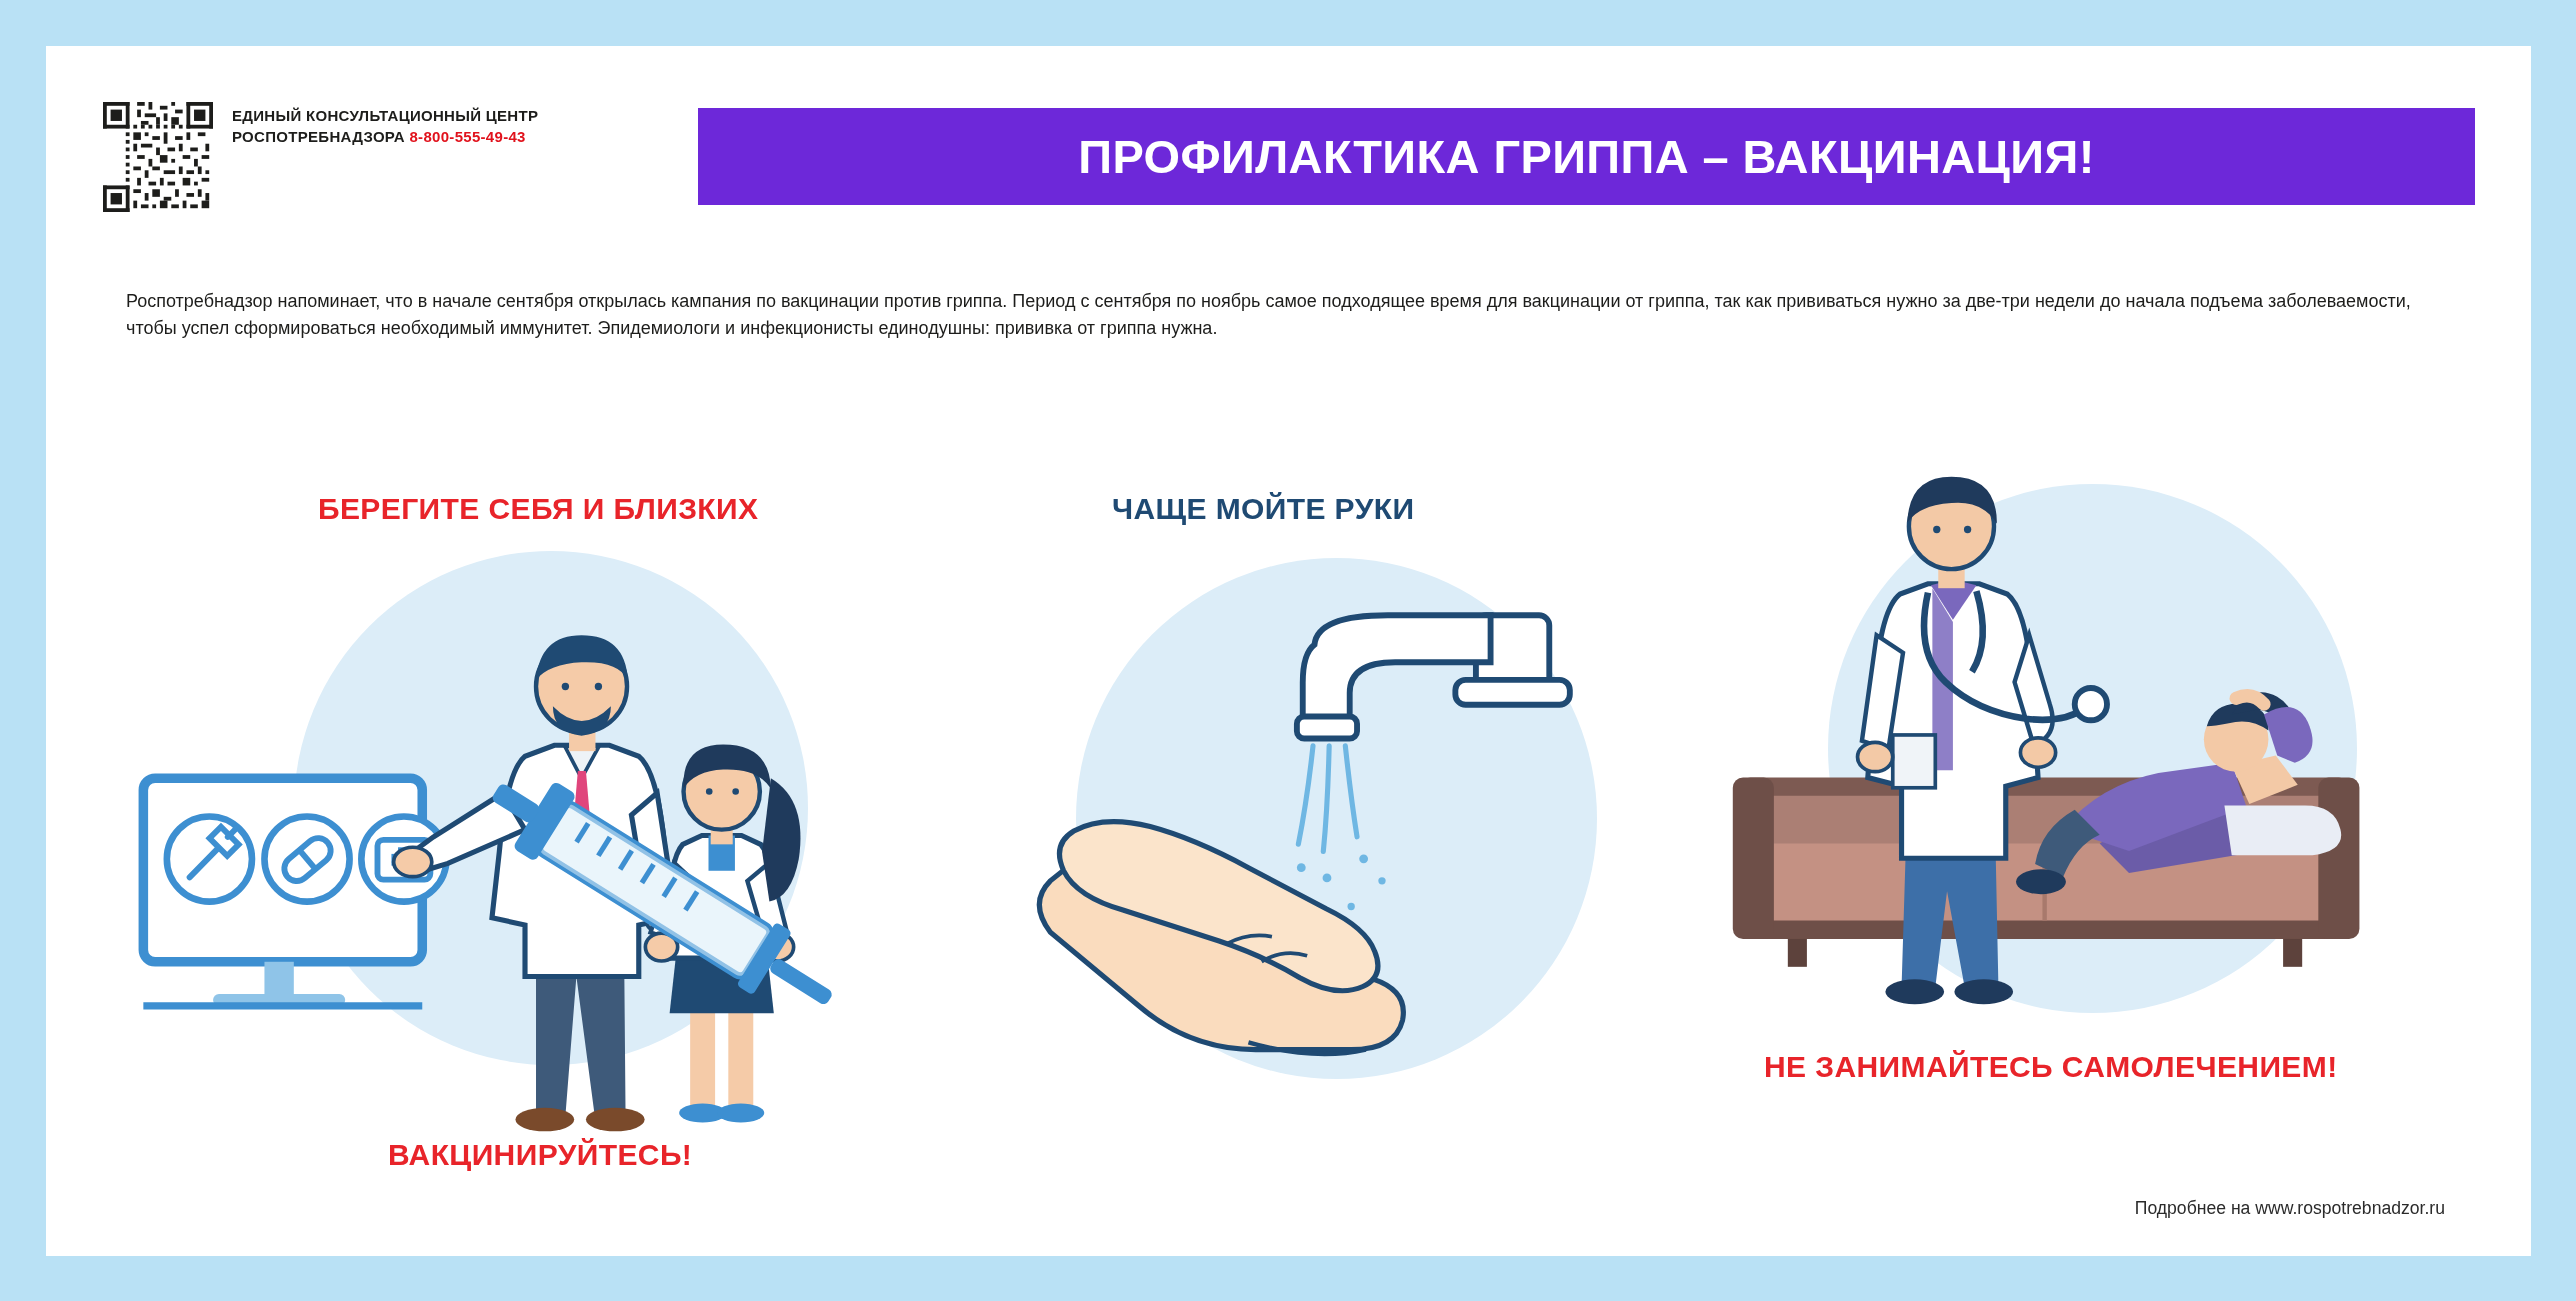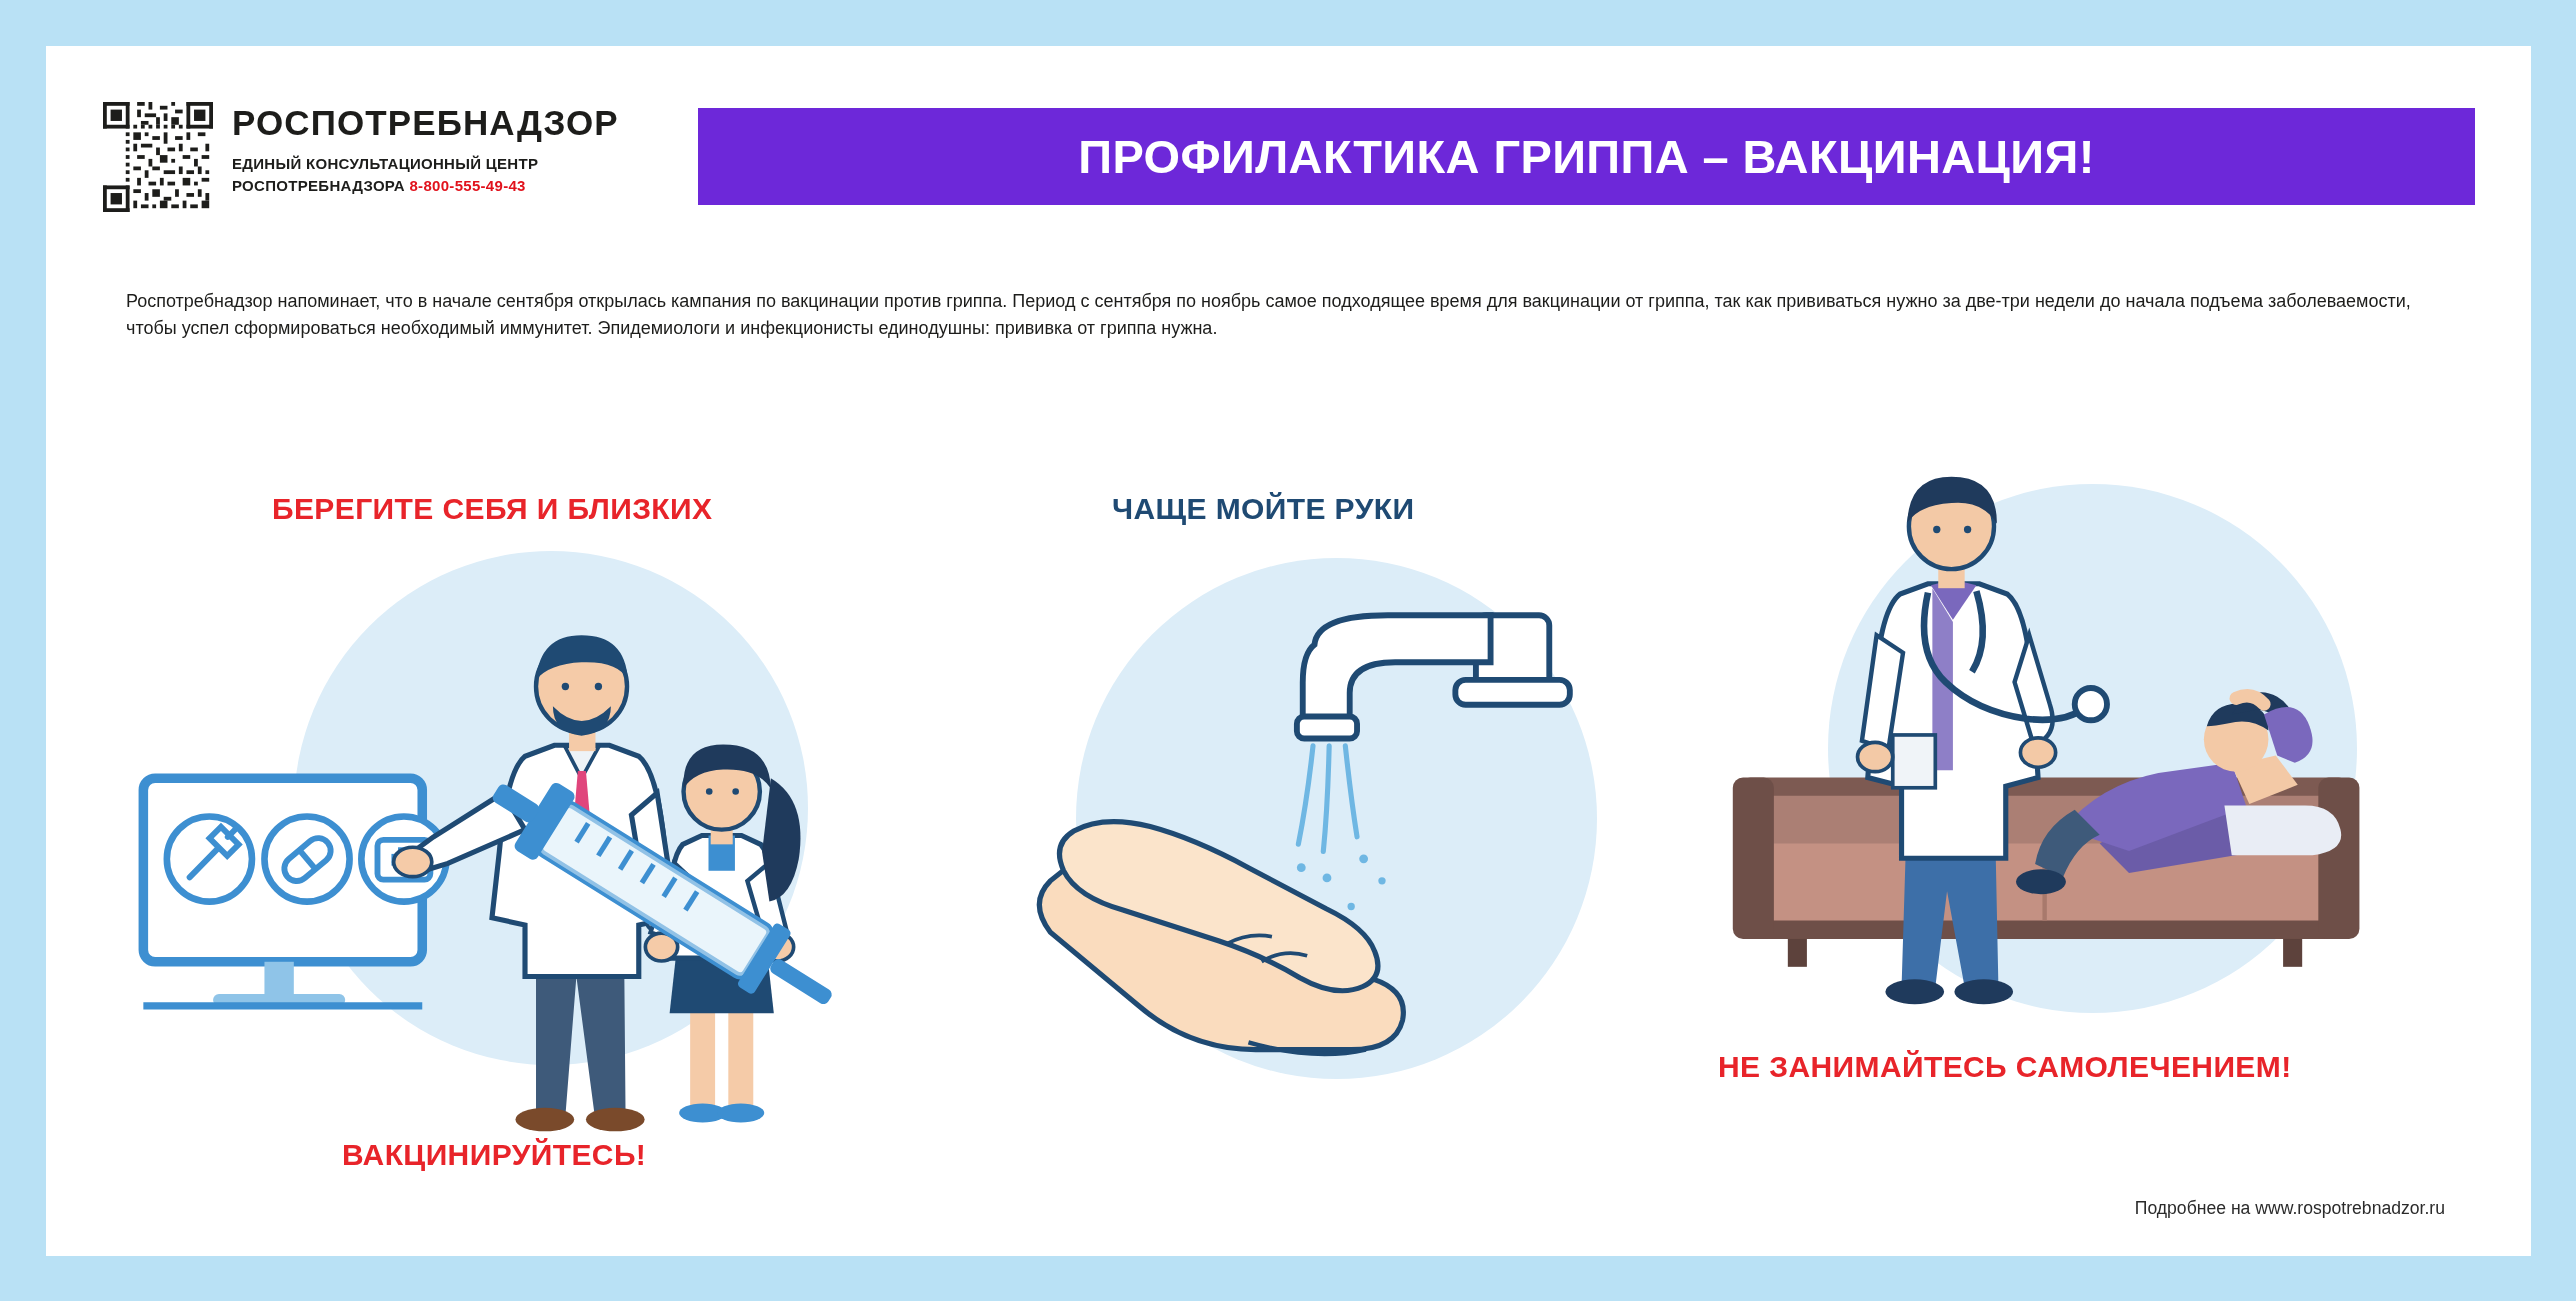--- a/index.html
+++ b/index.html
@@ -95,21 +95,21 @@
 
   
   .panel { position: absolute; }
   .panel-heading {
     position: absolute;
     font-size: 30px;
     font-weight: bold;
     letter-spacing: 0.4px;
     white-space: nowrap;
   }
-  .red { color: #e8242a; }
+  .red { color: #e8242a; margin-left: 46px; }
   .navy { color: #1f4a73; }
 
   .circle-bg {
     position: absolute;
     border-radius: 50%;
     background: #dcedf8;
   }
 
   .footnote {
     position: absolute;
@@ -228,21 +228,20 @@
           <rect x="13" y="27" width="1" height="1"></rect>
             <rect x="15" y="26" width="2" height="2"></rect>
           <rect x="18" y="27" width="2" height="1"></rect>
             <rect x="21" y="26" width="1" height="2"></rect>
           <rect x="23" y="27" width="2" height="1"></rect>
             <rect x="26" y="26" width="2" height="2"></rect>
         </g>
       </svg>
 
       <div class="logo-text">
-        <div class="rpn-name">РОСПОТРЕБНАДЗОР</div>
         <div class="rpn-sub">
           <div>ЕДИНЫЙ КОНСУЛЬТАЦИОННЫЙ ЦЕНТР</div>
           <div>
             <span>РОСПОТРЕБНАДЗОРА</span>
             <span class="rpn-phone">8-800-555-49-43</span>
           </div>
         </div>
       </div>
     </div>
 

